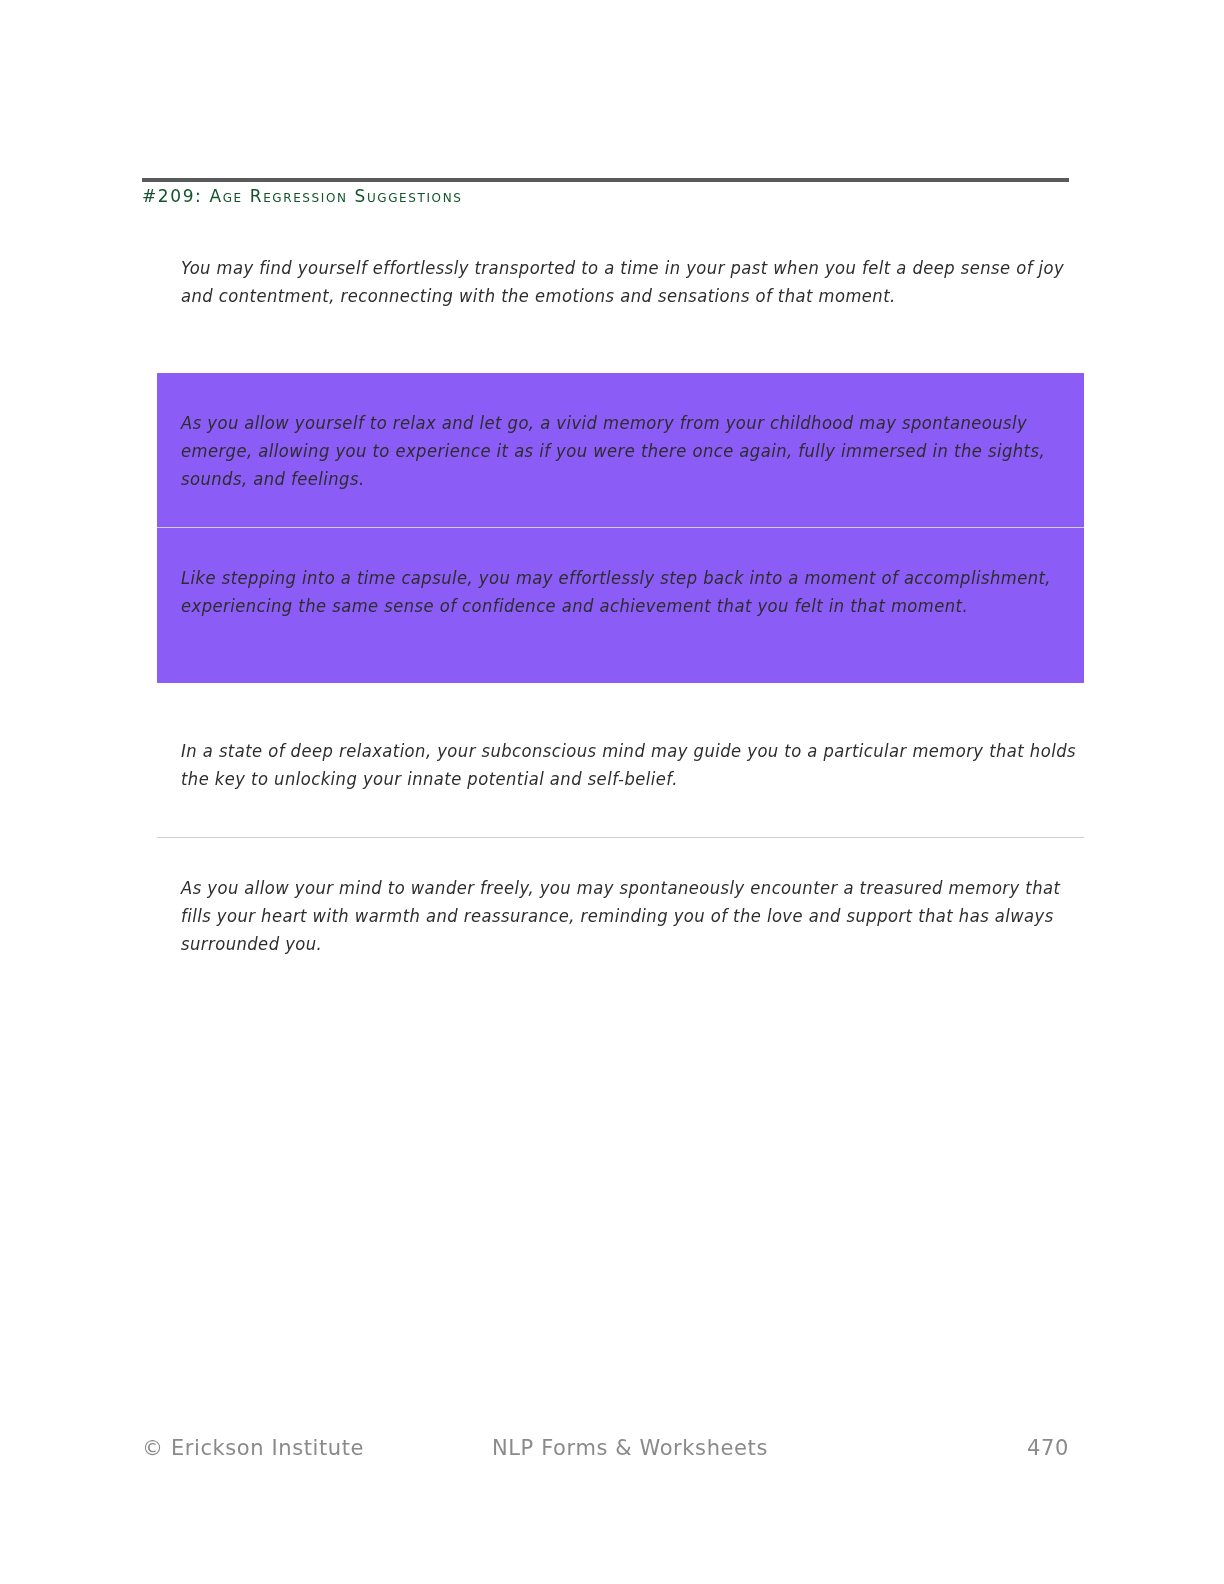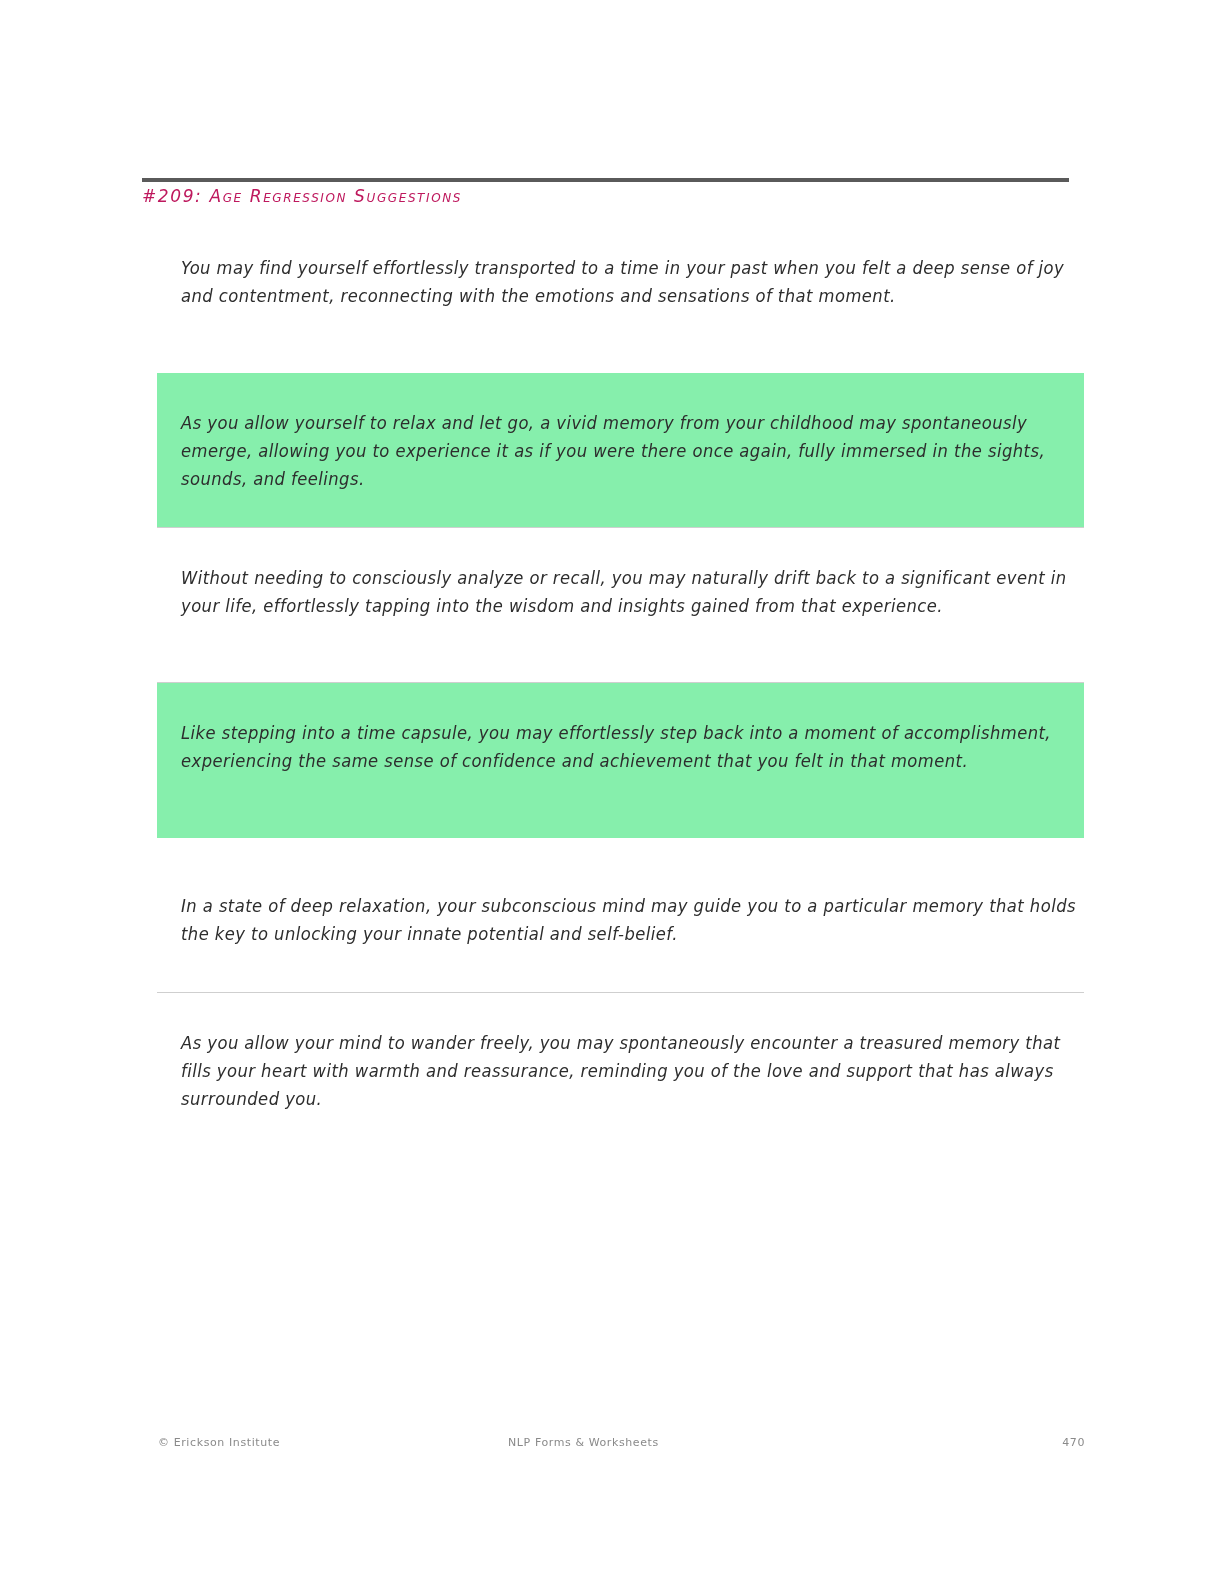--- a/index.html
+++ b/index.html
@@ -8,66 +8,62 @@
     font-family: "DejaVu Sans", "Liberation Sans", sans-serif;
     color: #2b2b2b;
   }
   .page { position: absolute; left: 142px; top: 0; width: 927px; height: 1584px; }
   .top-rule {
     position: absolute; left: 0; top: 178px; width: 927px; height: 4px;
     background: #5a5a5a;
   }
   .title {
     position: absolute; left: 0; top: 186px;
-    font-size: 17px; letter-spacing: 1.6px; color: #be185d;
+    font-size: 17px; letter-spacing: 1.6px; color: #14532d;
     font-variant: small-caps; white-space: nowrap;
     font-family: "DejaVu Sans", sans-serif;
-    font-style: italic;
   }
   .items { position: absolute; left: 15px; top: 218px; width: 927px; }
   .item {
     box-sizing: border-box; width: 927px; height: 155px;
     padding: 36px 20px 0 24px;
     display: block;
   }
-  .item.alt { background: #86efac; }
+  .item.alt { background: #8b5cf6; }
   .item.border-bottom { border-bottom: 1px solid #cfcfcf; }
   .item p {
     margin: 0; font-style: italic; font-size: 18.2px; line-height: 28px;
     letter-spacing: 0.5px; color: #2d2d2d;
     font-family: "DejaVu Sans", sans-serif;
     font-weight: 300;
     transform: scaleX(0.9); transform-origin: left top; width: 1000px;
   }
   .footer {
-    position: absolute; left: 16px; top: 1436px; width: 927px; height: 24px;
-    font-size: 11px; color: #8a8a8a; letter-spacing: 0.6px;
+    position: absolute; left: 0; top: 1436px; width: 927px; height: 24px;
+    font-size: 21px; color: #8a8a8a; letter-spacing: 0.6px;
     font-family: "DejaVu Sans", sans-serif;
   }
   .footer .left { position: absolute; left: 0; top: 0; }
   .footer .center { position: absolute; left: 350px; top: 0; }
   .footer .right { position: absolute; right: 0; top: 0; }
 </style>
 </head>
 <body>
 
 <div class="page">
   <div class="top-rule"></div>
   <div class="title">#209: Age Regression Suggestions</div>
 
   <div class="items">
     <div class="item">
       <p>You may find yourself effortlessly transported to a time in your past when you felt a deep sense of joy and contentment, reconnecting with the emotions and sensations of that moment.</p>
     </div>
     <div class="item alt border-bottom">
       <p>As you allow yourself to relax and let go, a vivid memory from your childhood may spontaneously emerge, allowing you to experience it as if you were there once again, fully immersed in the sights, sounds, and feelings.</p>
     </div>
-    <div class="item border-bottom">
-      <p>Without needing to consciously analyze or recall, you may naturally drift back to a significant event in your life, effortlessly tapping into the wisdom and insights gained from that experience.</p>
-    </div>
     <div class="item alt" style="padding-top:36px;">
       <p>Like stepping into a time capsule, you may effortlessly step back into a moment of accomplishment, experiencing the same sense of confidence and achievement that you felt in that moment.</p>
     </div>
     <div class="item border-bottom" style="padding-top:54px;">
       <p>In a state of deep relaxation, your subconscious mind may guide you to a particular memory that holds the key to unlocking your innate potential and self-belief.</p>
     </div>
     <div class="item">
       <p>As you allow your mind to wander freely, you may spontaneously encounter a treasured memory that fills your heart with warmth and reassurance, reminding you of the love and support that has always surrounded you.</p>
     </div>
   </div>

